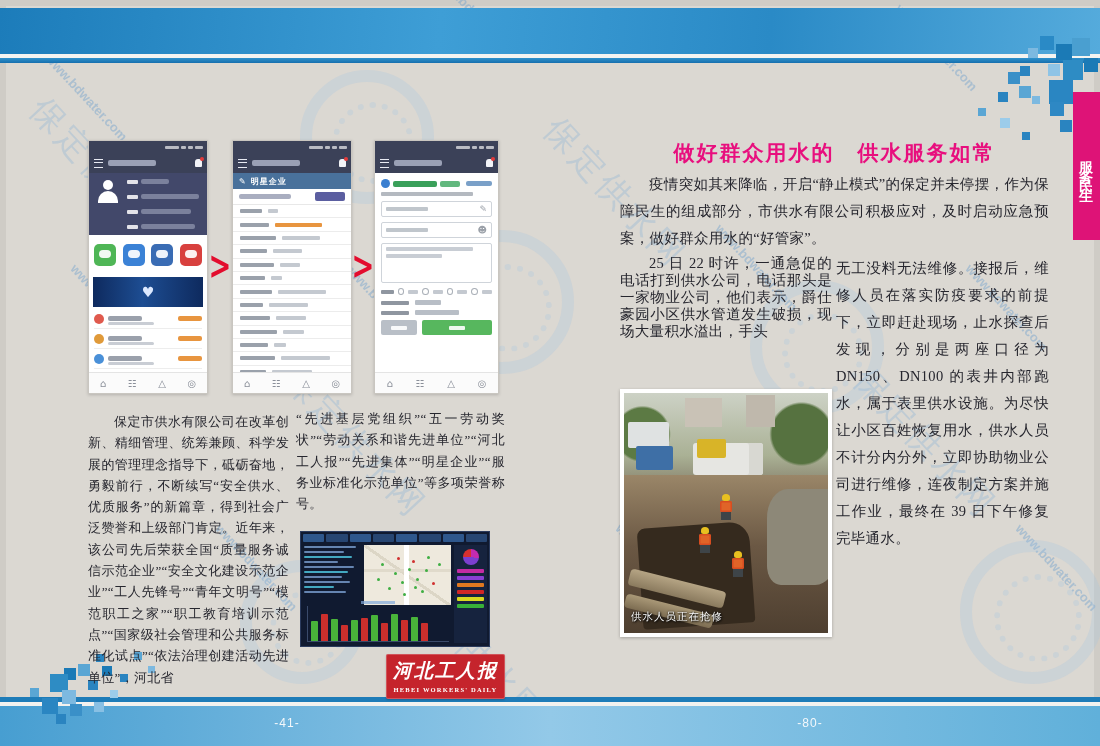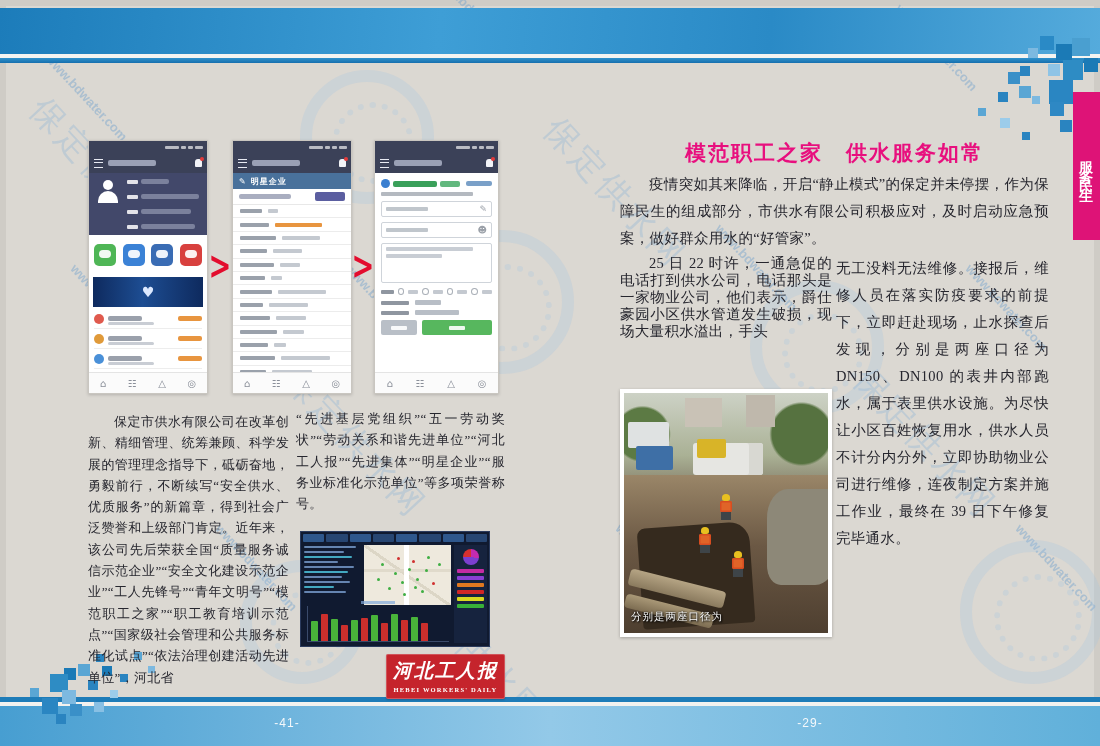--- a/index.html
+++ b/index.html
@@ -213,21 +213,21 @@
   <div class="wm-circle" style="left:960px;top:540px;width:120px;height:120px"></div>
   <div class="wm-circle" style="left:240px;top:560px;width:100px;height:100px"></div>
 
   <div class="abs top-band"></div>
   <div class="abs top-gap"></div>
   <div class="abs top-line"></div>
   <div class="abs bottom-line"></div>
   <div class="abs bottom-gap"></div>
   <div class="abs bottom-band"></div>
   <div class="abs pageno" style="left:232px">-41-</div>
-  <div class="abs pageno" style="left:755px">-29-</div>
+  <div class="abs pageno" style="left:755px">-80-</div>
 
   <div>
       <div class="sq" style="left: 1040px; top: 36px; width: 14px; height: 14px; background: rgb(42, 138, 198);"></div>
       <div class="sq" style="left: 1056px; top: 44px; width: 16px; height: 16px; background: rgb(27, 122, 182);"></div>
       <div class="sq" style="left: 1072px; top: 38px; width: 18px; height: 18px; background: rgb(74, 159, 208);"></div>
       <div class="sq" style="left: 1028px; top: 48px; width: 10px; height: 10px; background: rgb(125, 185, 224);"></div>
       <div class="sq" style="left: 1063px; top: 60px; width: 20px; height: 20px; background: rgb(46, 140, 196);"></div>
       <div class="sq" style="left: 1084px; top: 58px; width: 14px; height: 14px; background: rgb(27, 122, 182);"></div>
       <div class="sq" style="left: 1048px; top: 64px; width: 12px; height: 12px; background: rgb(142, 196, 230);"></div>
       <div class="sq" style="left: 1020px; top: 66px; width: 10px; height: 10px; background: rgb(42, 132, 192);"></div>
@@ -569,21 +569,21 @@
         <div class="dbar" style="height: 24px; background: rgb(73, 180, 58);"></div>
         <div class="dbar" style="height: 18px; background: rgb(204, 47, 44);"></div>
       </div>
   </div>
 
   <div class="abs np-logo">
     <div class="np-cn">河北工人报</div>
     <div class="np-en">HEBEI WORKERS' DAILY</div>
   </div>
 
-  <div class="abs rp-title">模范职工之家　供水服务如常</div>
+  <div class="abs rp-title">做好群众用水的　供水服务如常</div>
   <div class="abs cn rp-intro rp-ind">
     <p>疫情突如其来降临，开启“静止模式”的保定并未停摆，作为保障民生的组成部分，市供水有限公司积极应对，及时启动应急预案，做好群众用水的“好管家”。</p>
   </div>
   <div class="abs cn rp-col1 rp-ind">
     <p>25 日 22 时许，一通急促的电话打到供水公司，电话那头是一家物业公司，他们表示，爵仕豪园小区供水管道发生破损，现场大量积水溢出，手头</p>
   </div>
   <div class="abs cn rp-col2">
     <p>无工没料无法维修。接报后，维修人员在落实防疫要求的前提下，立即赶赴现场，止水探查后发现，分别是两座口径为 DN150、DN100 的表井内部跑水，属于表里供水设施。为尽快让小区百姓恢复用水，供水人员不计分内分外，立即协助物业公司进行维修，连夜制定方案并施工作业，最终在 39 日下午修复完毕通水。</p>
   </div>
 
@@ -611,17 +611,17 @@
       <div class="worker" style="left:36%;top:56%">
           <div class="h"></div>
           <div class="v"></div>
           <div class="l"></div>
         </div>
       <div class="worker" style="left:52%;top:66%">
           <div class="h"></div>
           <div class="v"></div>
           <div class="l"></div>
         </div>
-      <div class="ph-cap">分别是两座口径为</div>
+      <div class="ph-cap">供水人员正在抢修</div>
     </div>
   </div>
 
 </div>
 
 </body></html>

